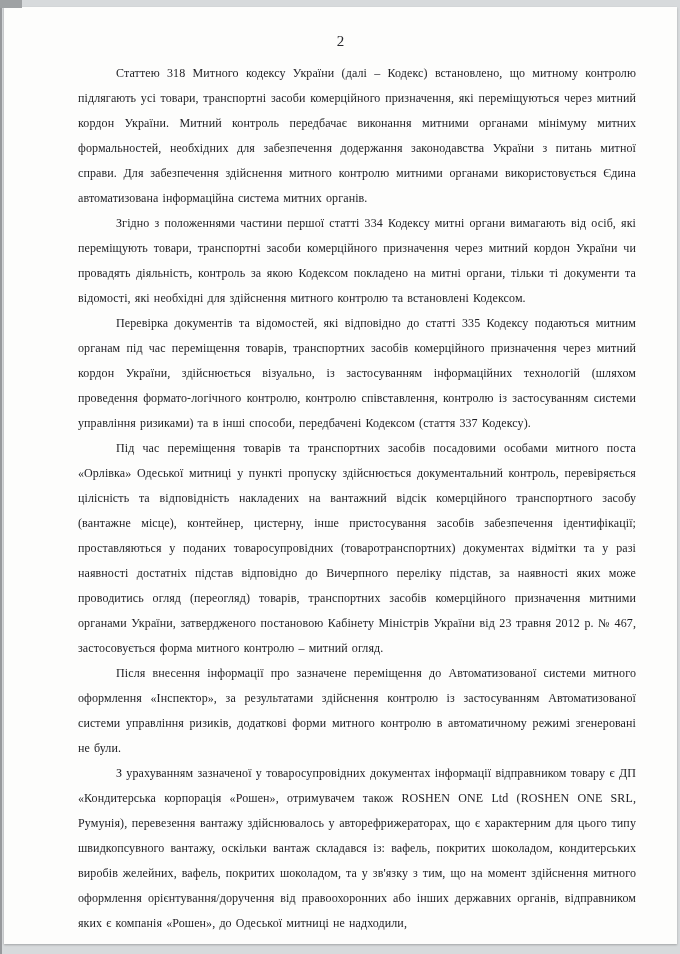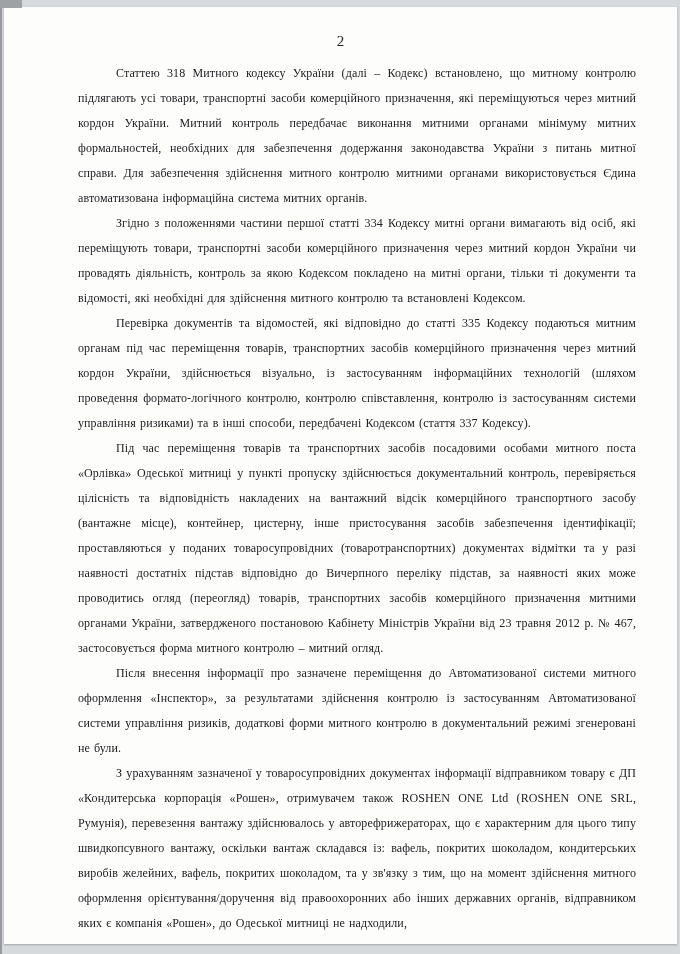--- a/index.html
+++ b/index.html
@@ -66,19 +66,19 @@
 <body>
 
 <div class="scan-frame">
   <div class="page">
     <div class="page-number">2</div>
     <div class="content">
         <p>Статтею 318 Митного кодексу України (далі – Кодекс) встановлено, що митному контролю підлягають усі товари, транспортні засоби комерційного призначення, які переміщуються через митний кордон України. Митний контроль передбачає виконання митними органами мінімуму митних формальностей, необхідних для забезпечення додержання законодавства України з питань митної справи. Для забезпечення здійснення митного контролю митними органами використовується Єдина автоматизована інформаційна система митних органів.</p>
         <p>Згідно з положеннями частини першої статті 334 Кодексу митні органи вимагають від осіб, які переміщують товари, транспортні засоби комерційного призначення через митний кордон України чи провадять діяльність, контроль за якою Кодексом покладено на митні органи, тільки ті документи та відомості, які необхідні для здійснення митного контролю та встановлені Кодексом.</p>
         <p>Перевірка документів та відомостей, які відповідно до статті 335 Кодексу подаються митним органам під час переміщення товарів, транспортних засобів комерційного призначення через митний кордон України, здійснюється візуально, із застосуванням інформаційних технологій (шляхом проведення формато-логічного контролю, контролю співставлення, контролю із застосуванням системи управління ризиками) та в інші способи, передбачені Кодексом (стаття 337 Кодексу).</p>
         <p>Під час переміщення товарів та транспортних засобів посадовими особами митного поста «Орлівка» Одеської митниці у пункті пропуску здійснюється документальний контроль, перевіряється цілісність та відповідність накладених на вантажний відсік комерційного транспортного засобу (вантажне місце), контейнер, цистерну, інше пристосування засобів забезпечення ідентифікації; проставляються у поданих товаросупровідних (товаротранспортних) документах відмітки та у разі наявності достатніх підстав відповідно до Вичерпного переліку підстав, за наявності яких може проводитись огляд (переогляд) товарів, транспортних засобів комерційного призначення митними органами України, затвердженого постановою Кабінету Міністрів України від 23 травня 2012 р. № 467, застосовується форма митного контролю – митний огляд.</p>
-        <p>Після внесення інформації про зазначене переміщення до Автоматизованої системи митного оформлення «Інспектор», за результатами здійснення контролю із застосуванням Автоматизованої системи управління ризиків, додаткові форми митного контролю в документальний режимі згенеровані не були.</p>
+        <p>Після внесення інформації про зазначене переміщення до Автоматизованої системи митного оформлення «Інспектор», за результатами здійснення контролю із застосуванням Автоматизованої системи управління ризиків, додаткові форми митного контролю в автоматичному режимі згенеровані не були.</p>
         <p>З урахуванням зазначеної у товаросупровідних документах інформації відправником товару є ДП «Кондитерська корпорація «Рошен», отримувачем також ROSHEN ONE Ltd (ROSHEN ONE SRL, Румунія), перевезення вантажу здійснювалось у авторефрижераторах, що є характерним для цього типу швидкопсувного вантажу, оскільки вантаж складався із: вафель, покритих шоколадом, кондитерських виробів желейних, вафель, покритих шоколадом, та у зв'язку з тим, що на момент здійснення митного оформлення орієнтування/доручення від правоохоронних або інших державних органів, відправником яких є компанія «Рошен», до Одеської митниці не надходили,</p>
       </div>
   </div>
   <div class="edge-left"></div>
   <div class="corner-mark"></div>
 </div>
 
 </body></html>

